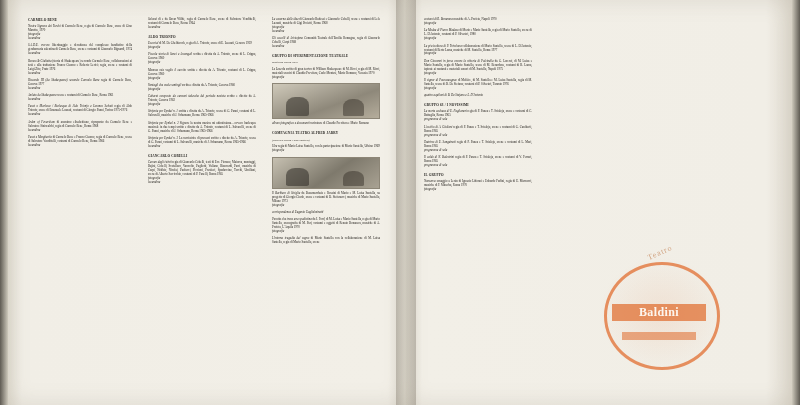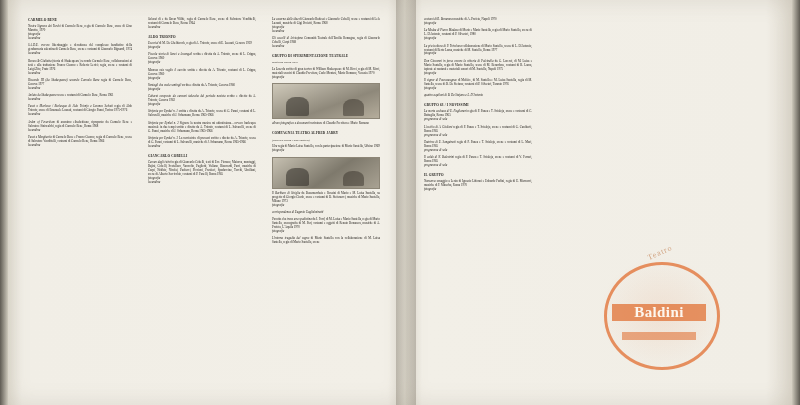--- a/index.html
+++ b/index.html
@@ -137,21 +137,21 @@
     width: 74px; height: 8px;
     background: #e06a2a;
     opacity: 0.55;
   }
   #stamp .word {
     position: absolute;
     left: 14px; top: 57px;
     width: 94px;
     text-align: center;
     font-family: "Liberation Serif", serif;
-    font-size: 15px;
+    font-size: 12px;
     line-height: 18px;
     color: #fdf6ee;
     font-weight: bold;
     letter-spacing: 0.4px;
   }
   #stamp .diag {
     position: absolute;
     left: 8px; top: 2px;
     width: 108px;
     text-align: center;

